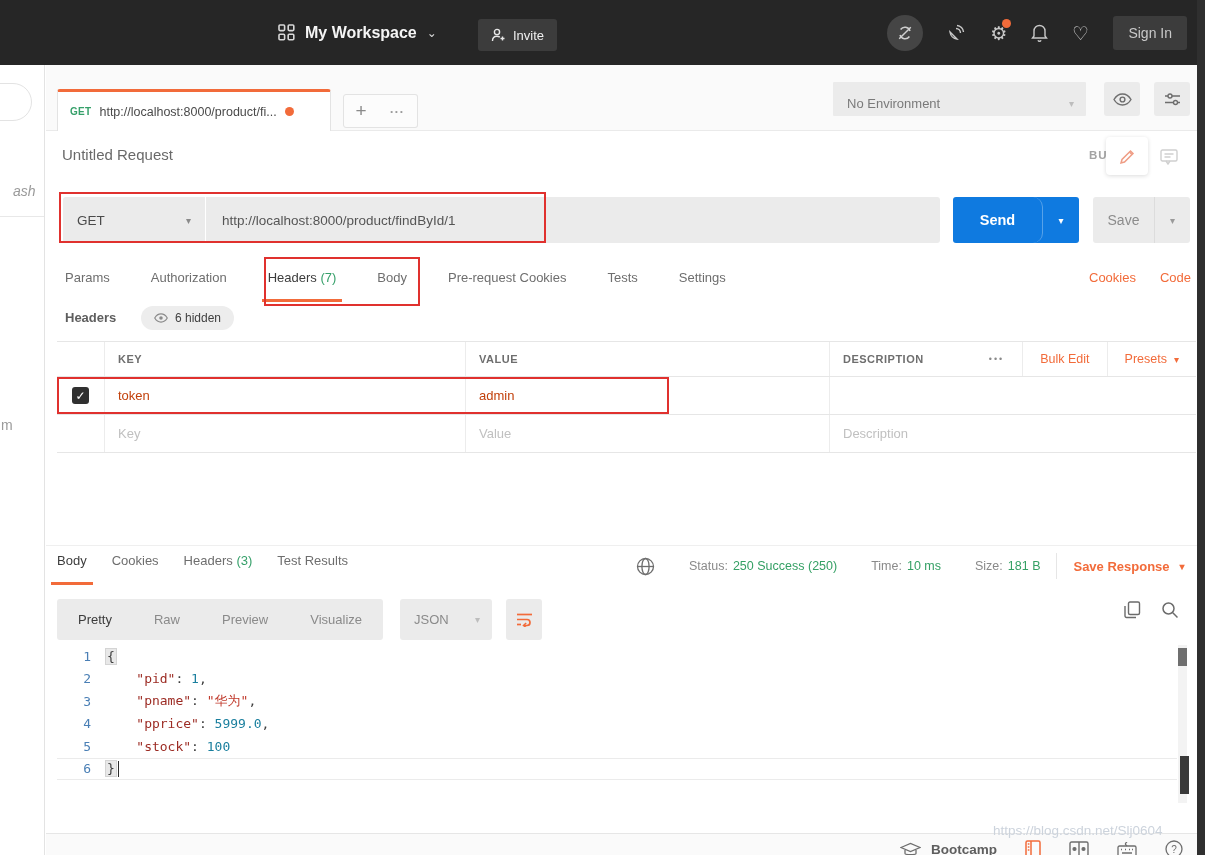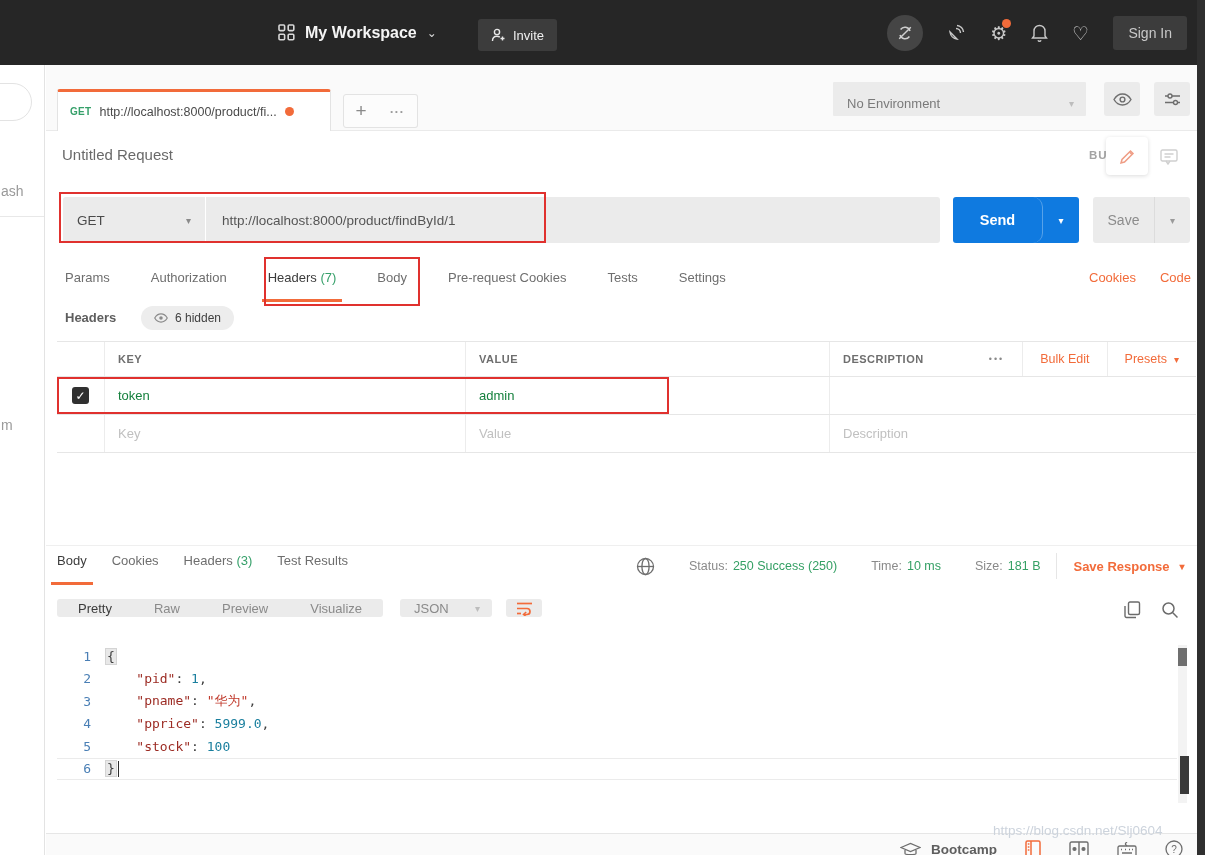--- a/index.html
+++ b/index.html
@@ -18,21 +18,21 @@
   .circle-btn { width:36px; height:36px; border-radius:50%; background:#454545; display:flex; align-items:center; justify-content:center; }
   .gear-wrap { position:relative; }
   .gear-glyph { font-size:19px; color:#c9c9c9; font-family:"DejaVu Sans", sans-serif; }
   .gear-dot { position:absolute; right:-4px; top:-3px; width:9px; height:9px; border-radius:50%; background:#f26b3a; }
   .heart-glyph { font-size:19px; color:#c9c9c9; font-family:"DejaVu Sans", sans-serif; }
   .signin-btn { height:34px; background:#3c3c3c; border-radius:3px; padding:0 15px; display:flex; align-items:center; color:#c9c9c9; font-size:14px; }
 
   
   .sidebar { position:absolute; left:0; top:65px; width:45px; height:790px; background:#fff; border-right:1px solid #e3e3e3; overflow:hidden; }
   .sidebar-pill { position:absolute; left:-28px; top:18px; width:60px; height:38px; border:1px solid #e3e3e3; border-radius:19px; background:#fff; }
-  .sb-frag-1 { position:absolute; left:1px; top:118px; color:#9a9a9a; font-size:14px; }
+  .sb-frag-1 { position:absolute; left:13px; top:118px; color:#9a9a9a; font-size:14px;font-style:italic; }
   .sb-divider { position:absolute; left:0; top:151px; width:45px; border-top:1px solid #e8e8e8; }
   .sb-frag-2 { position:absolute; left:1px; top:352px; color:#9a9a9a; font-size:14px; }
 
   
   .tabband { position:absolute; left:46px; top:65px; width:1151px; height:66px; background:#fafafa; border-bottom:1px solid #eaeaea; }
   .req-tab { position:absolute; left:11px; top:24px; width:274px; height:42px; background:#fff; border:1px solid #e3e3e3; border-bottom:none; border-top:3px solid #f26b3a; border-radius:3px 3px 0 0; display:flex; align-items:center; gap:8px; padding:0 12px; }
   .req-tab .method { color:#36a06a; font-weight:bold; font-size:10px; letter-spacing:.3px; }
   .req-tab .title { font-size:12.5px; color:#4a4a4a; white-space:nowrap; overflow:hidden; }
   .unsaved-dot { width:9px; height:9px; border-radius:50%; background:#f26b3a; flex:none; }
   .tab-plus { position:absolute; left:297px; top:29px; width:36px; height:34px; border:1px solid #e3e3e3; background:#fcfcfc; border-radius:3px 0 0 3px; display:flex; align-items:center; justify-content:center; color:#8a8a8a; font-size:19px; font-weight:300; }
@@ -76,21 +76,21 @@
   
   .hdr-table { position:absolute; left:57px; top:341px; width:1139px; border-top:1px solid #e6e6e6; }
   .t-row { display:flex; border-bottom:1px solid #e6e6e6; background:#fff; }
   .t-row.head { height:35px; }
   .t-row.body { height:38px; }
   .c-check { width:48px; border-right:1px solid #ececec; display:flex; align-items:center; justify-content:center; }
   .c-key { width:361px; border-right:1px solid #ececec; display:flex; align-items:center; padding-left:13px; }
   .c-val { width:364px; border-right:1px solid #ececec; display:flex; align-items:center; padding-left:13px; }
   .c-desc { flex:1; display:flex; align-items:center; padding-left:13px; }
   .col-hdr { font-size:11px; font-weight:bold; color:#6e6e6e; letter-spacing:.5px; }
-  .cell-text { font-size:13px; color:#15803d; }
+  .cell-text { font-size:13px; color:#c2410c; }
   .ph { color:#c0c0c0; }
   .hdr-actions { margin-left:auto; display:flex; align-items:center; height:100%; }
   .hdr-actions .dots { color:#8a8a8a; font-size:9px; letter-spacing:2px; padding:0 18px; }
   .hdr-actions .vsep { width:1px; height:100%; background:#ececec; }
   .hdr-actions .lnk { color:#f26b3a; font-size:12.5px; padding:0 17px; display:flex; align-items:center; gap:7px; }
   .checkbox { width:17px; height:17px; background:#303030; border-radius:3px; color:#fff; font-size:12px; display:flex; align-items:center; justify-content:center; }
 
   
   .anno { position:absolute; border:2px solid #e0312e; z-index:5; pointer-events:none; }
   .anno-url { left:59px; top:192px; width:487px; height:51px; }
@@ -104,21 +104,21 @@
   .resp-meta { position:absolute; left:636px; top:553px; display:flex; align-items:center; gap:10px; }
   .meta-item { display:flex; gap:5px; font-size:12.5px; }
   .meta-item .lbl { color:#8a8a8a; }
   .meta-item .val { color:#35a065; }
   .meta-gap { width:14px; }
   .meta-sep { width:1px; height:26px; background:#e6e6e6; margin:0 6px; }
   .save-resp { display:flex; align-items:center; gap:10px; color:#f26b3a; font-size:13px; font-weight:bold; }
   .save-resp .caret { color:#f26b3a; }
 
   
-  .view-bar { position:absolute; left:57px; top:599px; height:18px; display:flex; }
+  .view-bar { position:absolute; left:57px; top:599px; height:41px; display:flex; }
   .mode-group { background:#ebebeb; border-radius:3px; display:flex; align-items:center; }
   .mode { padding:0 21px; font-size:13px; color:#8a8a8a; }
   .mode.active { color:#3c3c3c; }
   .json-select { margin-left:17px; width:92px; background:#ebebeb; border-radius:3px; display:flex; align-items:center; padding:0 12px 0 14px; color:#8a8a8a; font-size:13px; }
   .json-select .caret { margin-left:auto; }
   .wrap-btn { margin-left:14px; width:36px; background:#ebebeb; border-radius:3px; display:flex; align-items:center; justify-content:center; color:#f26b3a; }
   .resp-icons { position:absolute; left:1124px; top:601px; display:flex; gap:20px; color:#6b6b6b; }
 
   
   .code-area { position:absolute; left:57px; top:645px; width:1120px; height:160px; font-family:"DejaVu Sans Mono", monospace; font-size:13px; }

